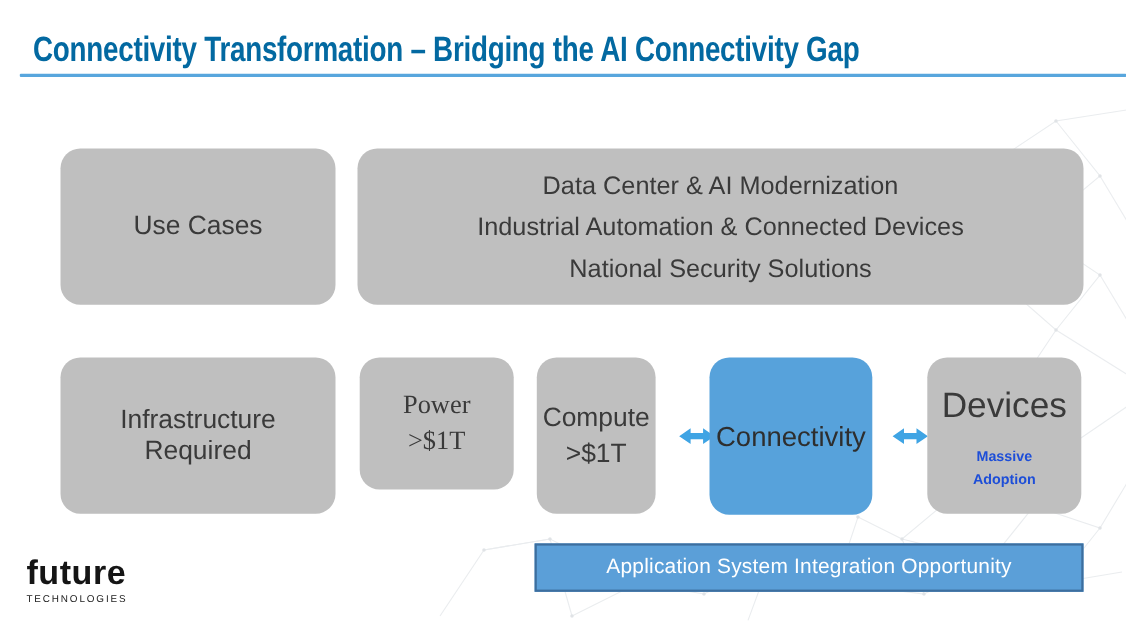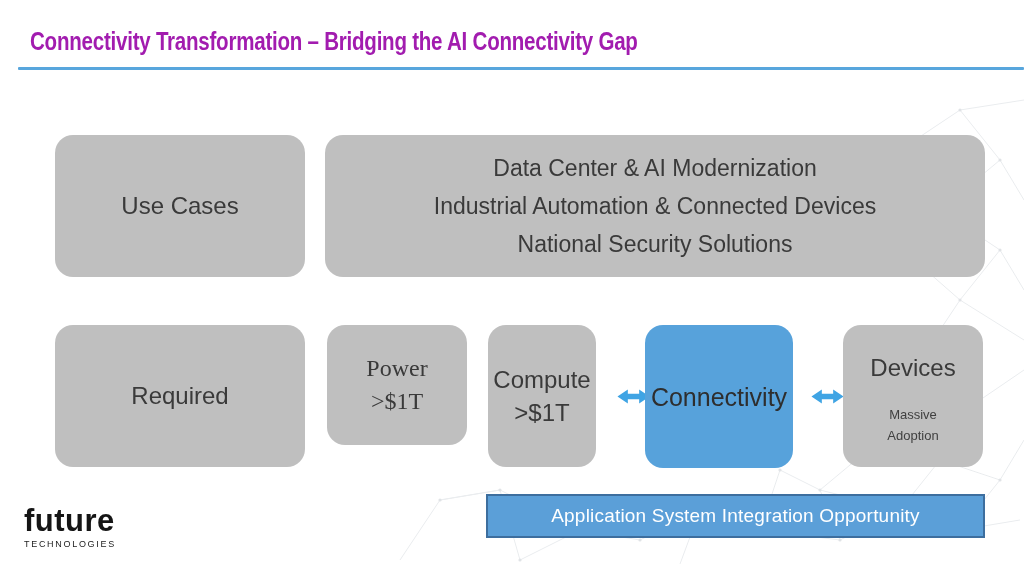--- a/index.html
+++ b/index.html
@@ -18,22 +18,22 @@
     left: 340px; top: 60px;
     width: 684px; height: 514px;
     opacity: 0.6;
     pointer-events: none;
   }
   
   .title {
     position: absolute;
     left: 30px; top: 26px;
     white-space: nowrap;
-    color: #a21caf;
-    font-size: 26px;
+    color: #0369a1;
+    font-size: 32px;
     font-weight: 700;
     letter-spacing: -0.3px;
   }
   .title-inner {
     display: inline-block;
     transform: scaleX(0.79);
     transform-origin: left center;
   }
   .title-underline {
     position: absolute;
@@ -66,22 +66,22 @@
   .power .line  { line-height: 33px; }
   .compute      { left: 488px; top: 325px; width: 108px; height: 142px; }
   .compute .line{ line-height: 33px; }
   .connectivity {
     left: 645px; top: 325px; width: 148px; height: 143px;
     background: #57a2db;
     color: #2e2e2e;
   }
   .connectivity .line { font-size: 25px; }
   .devices      { left: 843px; top: 325px; width: 140px; height: 142px; padding-top: 6px; }
-  .devices-title { font-size: 24px; line-height: 32px; margin-bottom: 20px; }
-  .devices-sub   { font-size: 13px; font-weight: 400; line-height: 21px; color: #404040; }
+  .devices-title { font-size: 32px; line-height: 32px; margin-bottom: 20px; }
+  .devices-sub   { font-size: 13px; font-weight: 700; line-height: 21px; color: #1d4ed8; }
   
   .arrow {
     position: absolute;
     width: 33px; height: 17px;
   }
   .arrow-1 { left: 617px; top: 388px; }
   .arrow-2 { left: 811px; top: 388px; }
   
   .banner {
     position: absolute;
@@ -175,20 +175,21 @@
     <div class="line">Data Center &amp; AI Modernization</div>
     <div class="line">Industrial Automation &amp; Connected Devices</div>
     <div class="line">National Security Solutions</div>
   </div>
 
   <div class="gbox use-cases">
     <div class="line">Use Cases</div>
   </div>
 
   <div class="gbox infra">
+    <div class="line">Infrastructure</div>
     <div class="line">Required</div>
   </div>
 
   <div class="gbox power">
     <div class="line">Power</div>
     <div class="line">&gt;$1T</div>
   </div>
 
   <div class="gbox compute">
     <div class="line">Compute</div>

